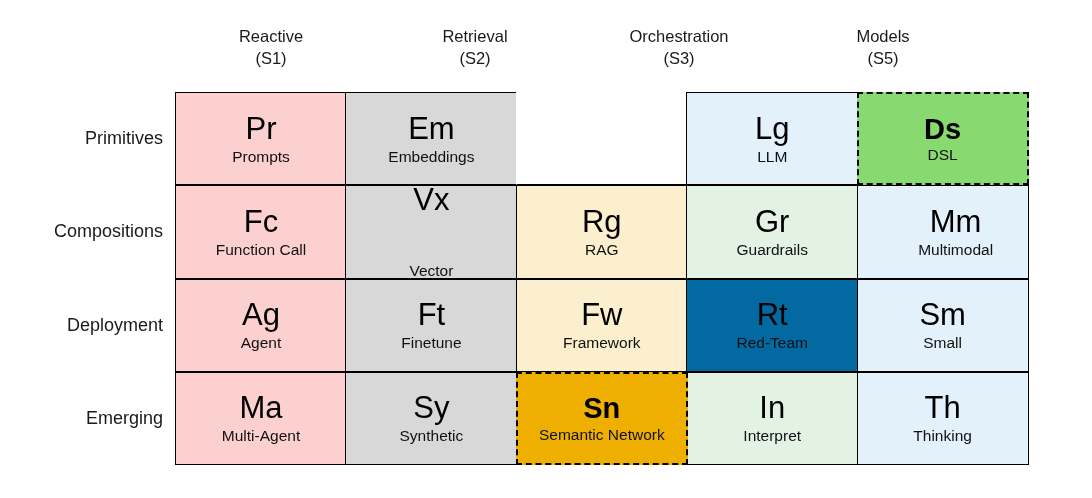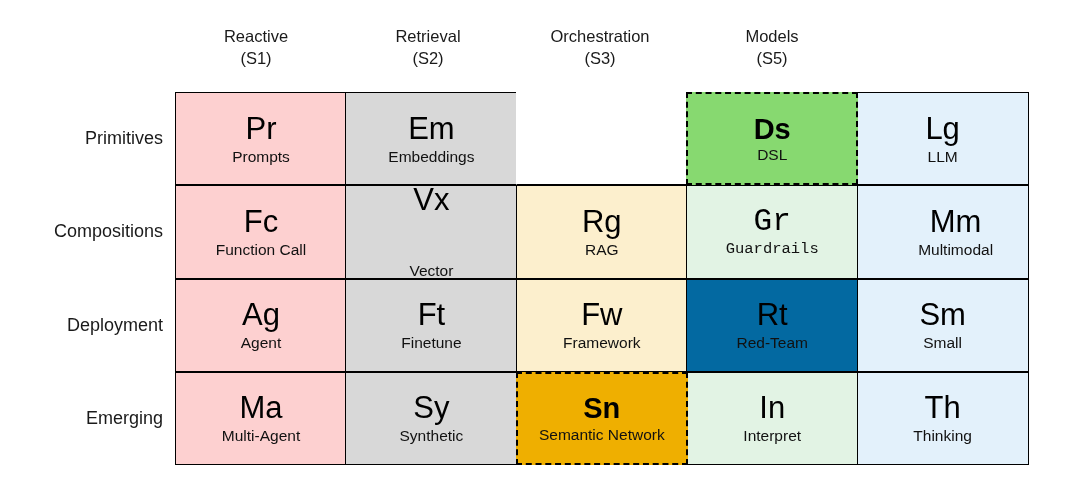--- a/index.html
+++ b/index.html
@@ -17,25 +17,26 @@
 
   #board {
     position: relative;
     width: 1092px;
     height: 498px;
   }
 
   
   .col-headers {
     position: absolute;
-    left: 170px;
+    left: 185px;
     top: 26px;
     width: 860px;
     height: 62px;
     display: flex;
+    gap: 32px;
   }
   .col-header {
     width: 172px;
     text-align: center;
     line-height: 1.32;
     font-size: 16.5px;
     color: #1a1a1a;
   }
   .col-header .cname { display: block; }
   .col-header .ccode { display: block; }
@@ -153,43 +154,43 @@
       <div class="grid-row">
         <div class="cell" style="background: rgb(253, 208, 208);">
           <div class="sym">Pr</div>
           <div class="nm">Prompts</div>
         </div>
         <div class="cell" style="background: rgb(216, 216, 216);">
           <div class="sym">Em</div>
           <div class="nm">Embeddings</div>
         </div>
         <div class="cell empty" style="background: rgb(255, 255, 255);"></div>
+        <div class="cell" style="background: rgb(227, 241, 251);">
+          <div class="sym">Lg</div>
+          <div class="nm">LLM</div>
+        </div>
         <div class="cell highlight" style="background: rgb(135, 217, 112);">
           <div class="sym">Ds</div>
           <div class="nm">DSL</div>
         </div>
-        <div class="cell" style="background: rgb(227, 241, 251);">
-          <div class="sym">Lg</div>
-          <div class="nm">LLM</div>
-        </div>
       </div>
       <div class="grid-row">
         <div class="cell" style="background: rgb(253, 208, 208);">
           <div class="sym">Fc</div>
           <div class="nm">Function Call</div>
         </div>
         <div class="cell" style="background: rgb(216, 216, 216); gap: 43px;">
           <div class="sym">Vx</div>
           <div class="nm">Vector</div>
         </div>
         <div class="cell" style="background: rgb(252, 239, 205);">
           <div class="sym">Rg</div>
           <div class="nm">RAG</div>
         </div>
-        <div class="cell" style="background: rgb(226, 243, 228); font-family: Liberation Mono, monospace;">
+        <div class="cell" style="background: rgb(226, 243, 228);">
           <div class="sym">Gr</div>
           <div class="nm">Guardrails</div>
         </div>
         <div class="cell" style="background: rgb(227, 241, 251); padding-left: 26px;">
           <div class="sym">Mm</div>
           <div class="nm">Multimodal</div>
         </div>
       </div>
       <div class="grid-row">
         <div class="cell" style="background: rgb(253, 208, 208);">

